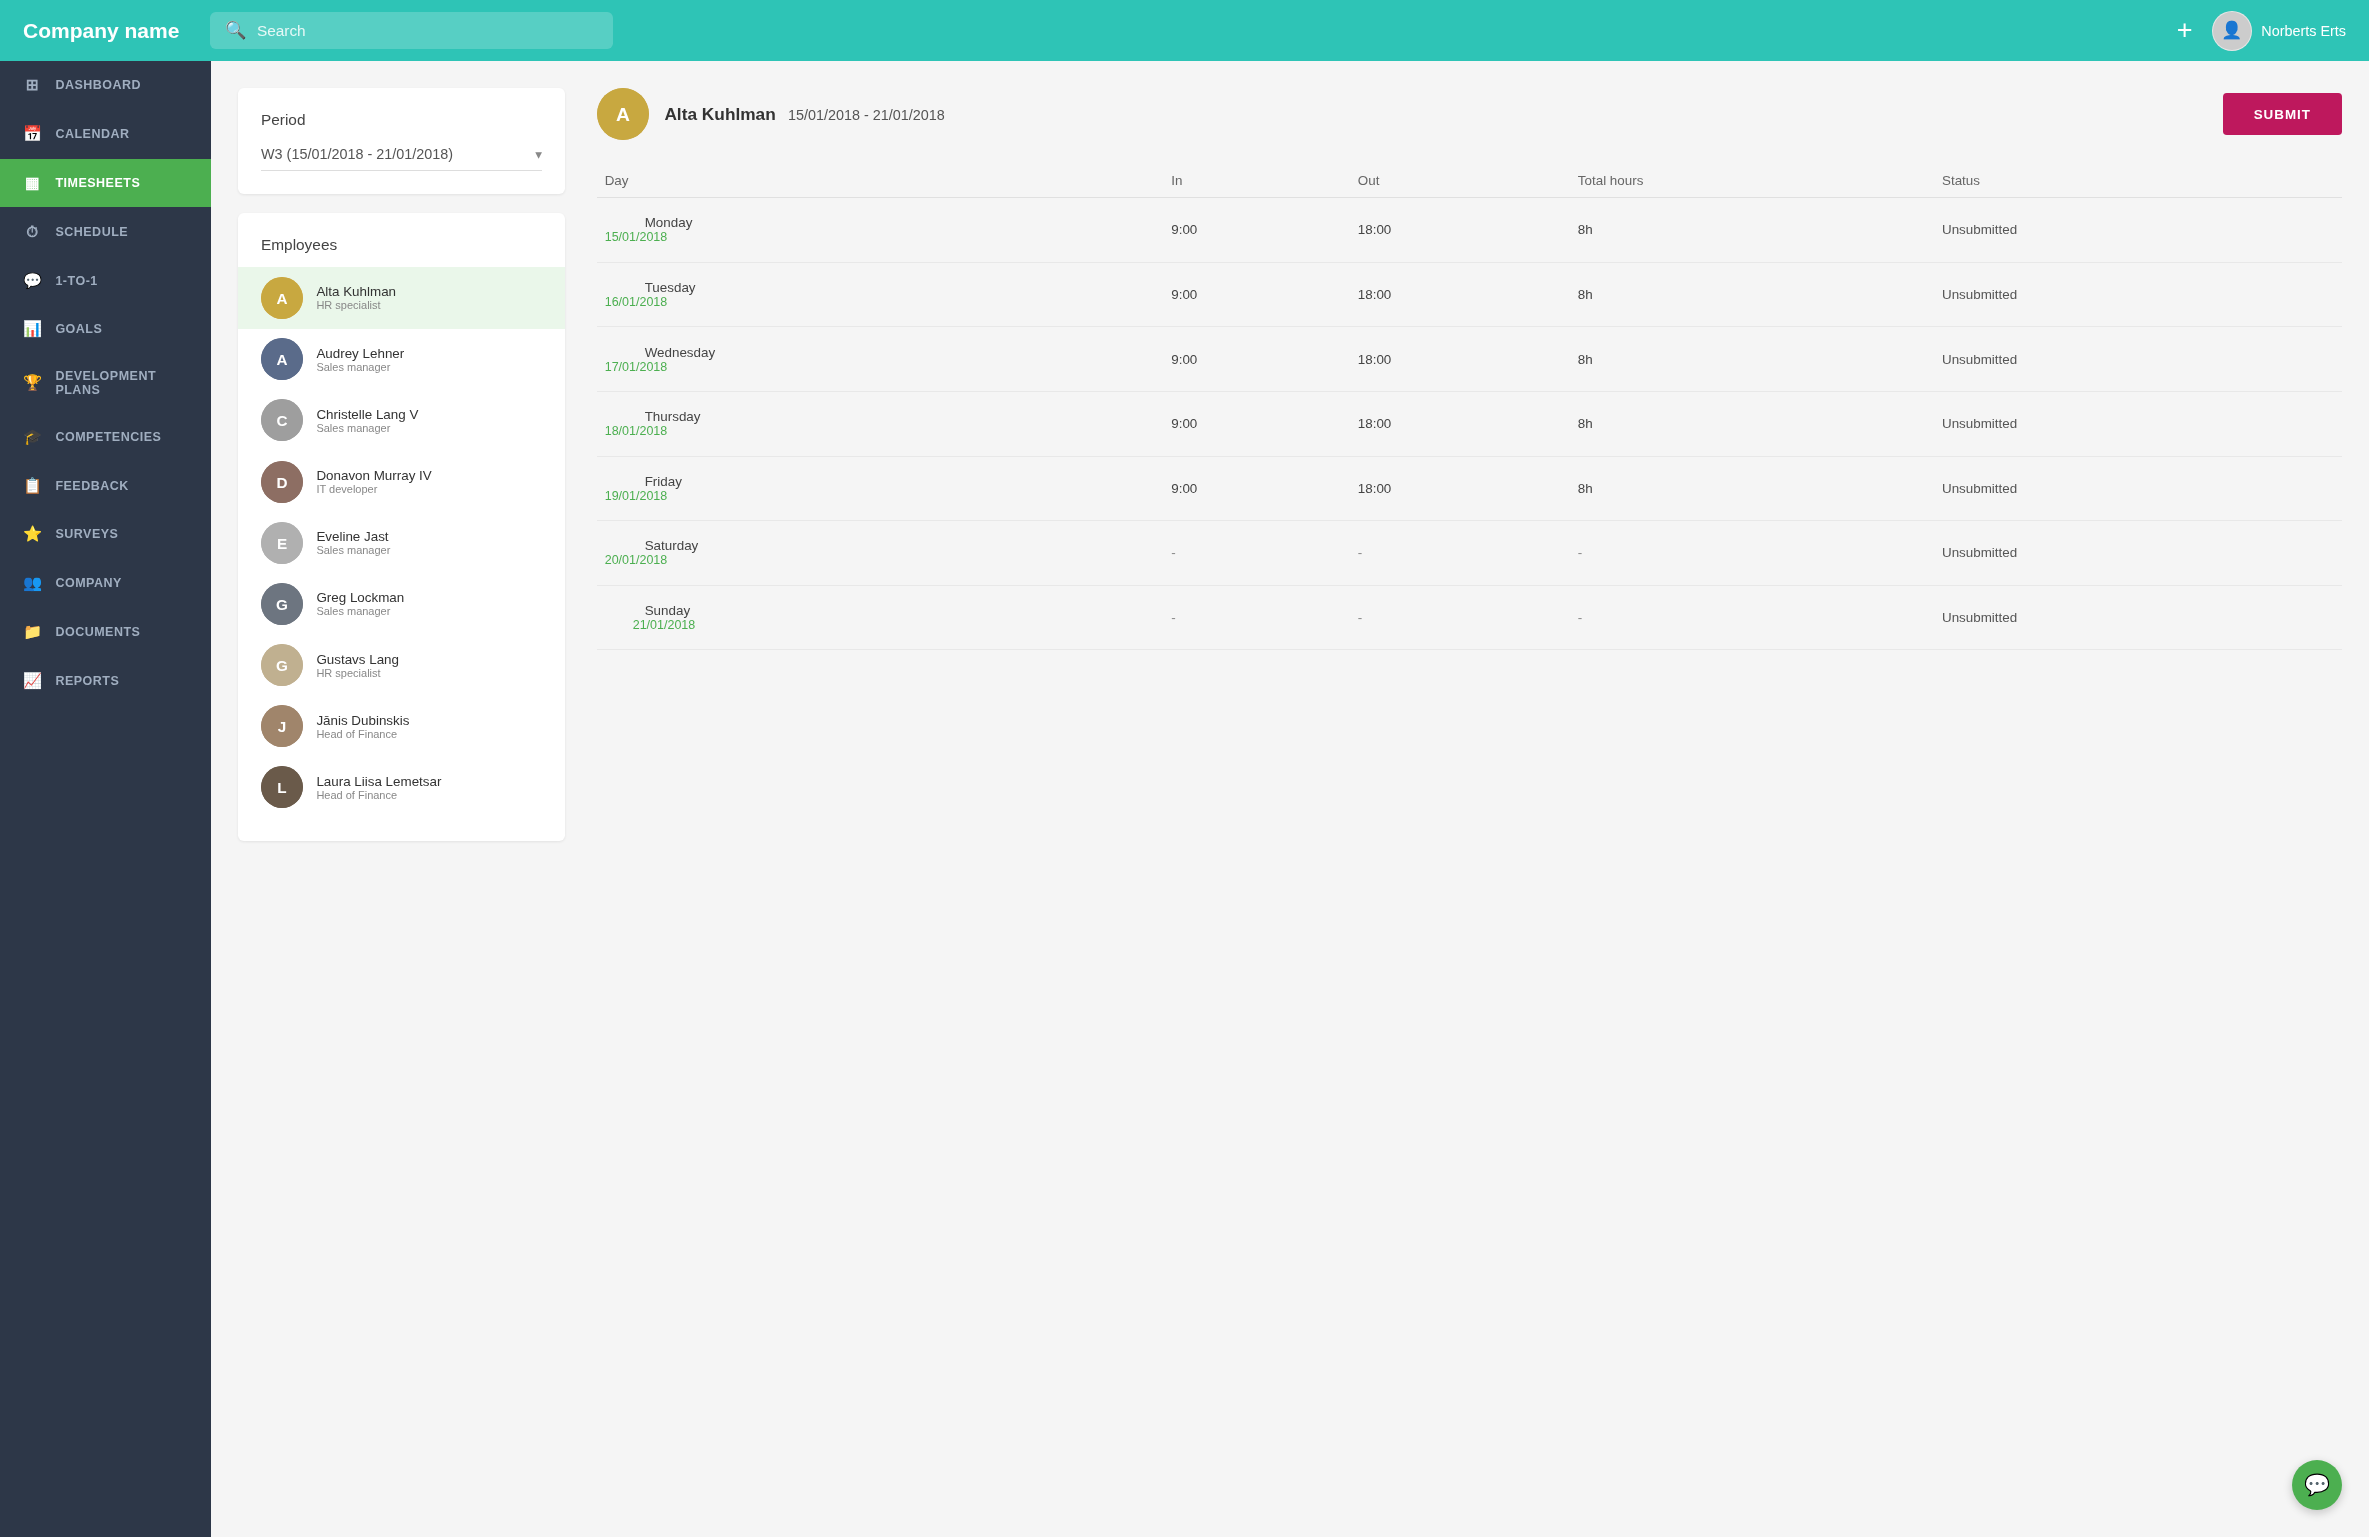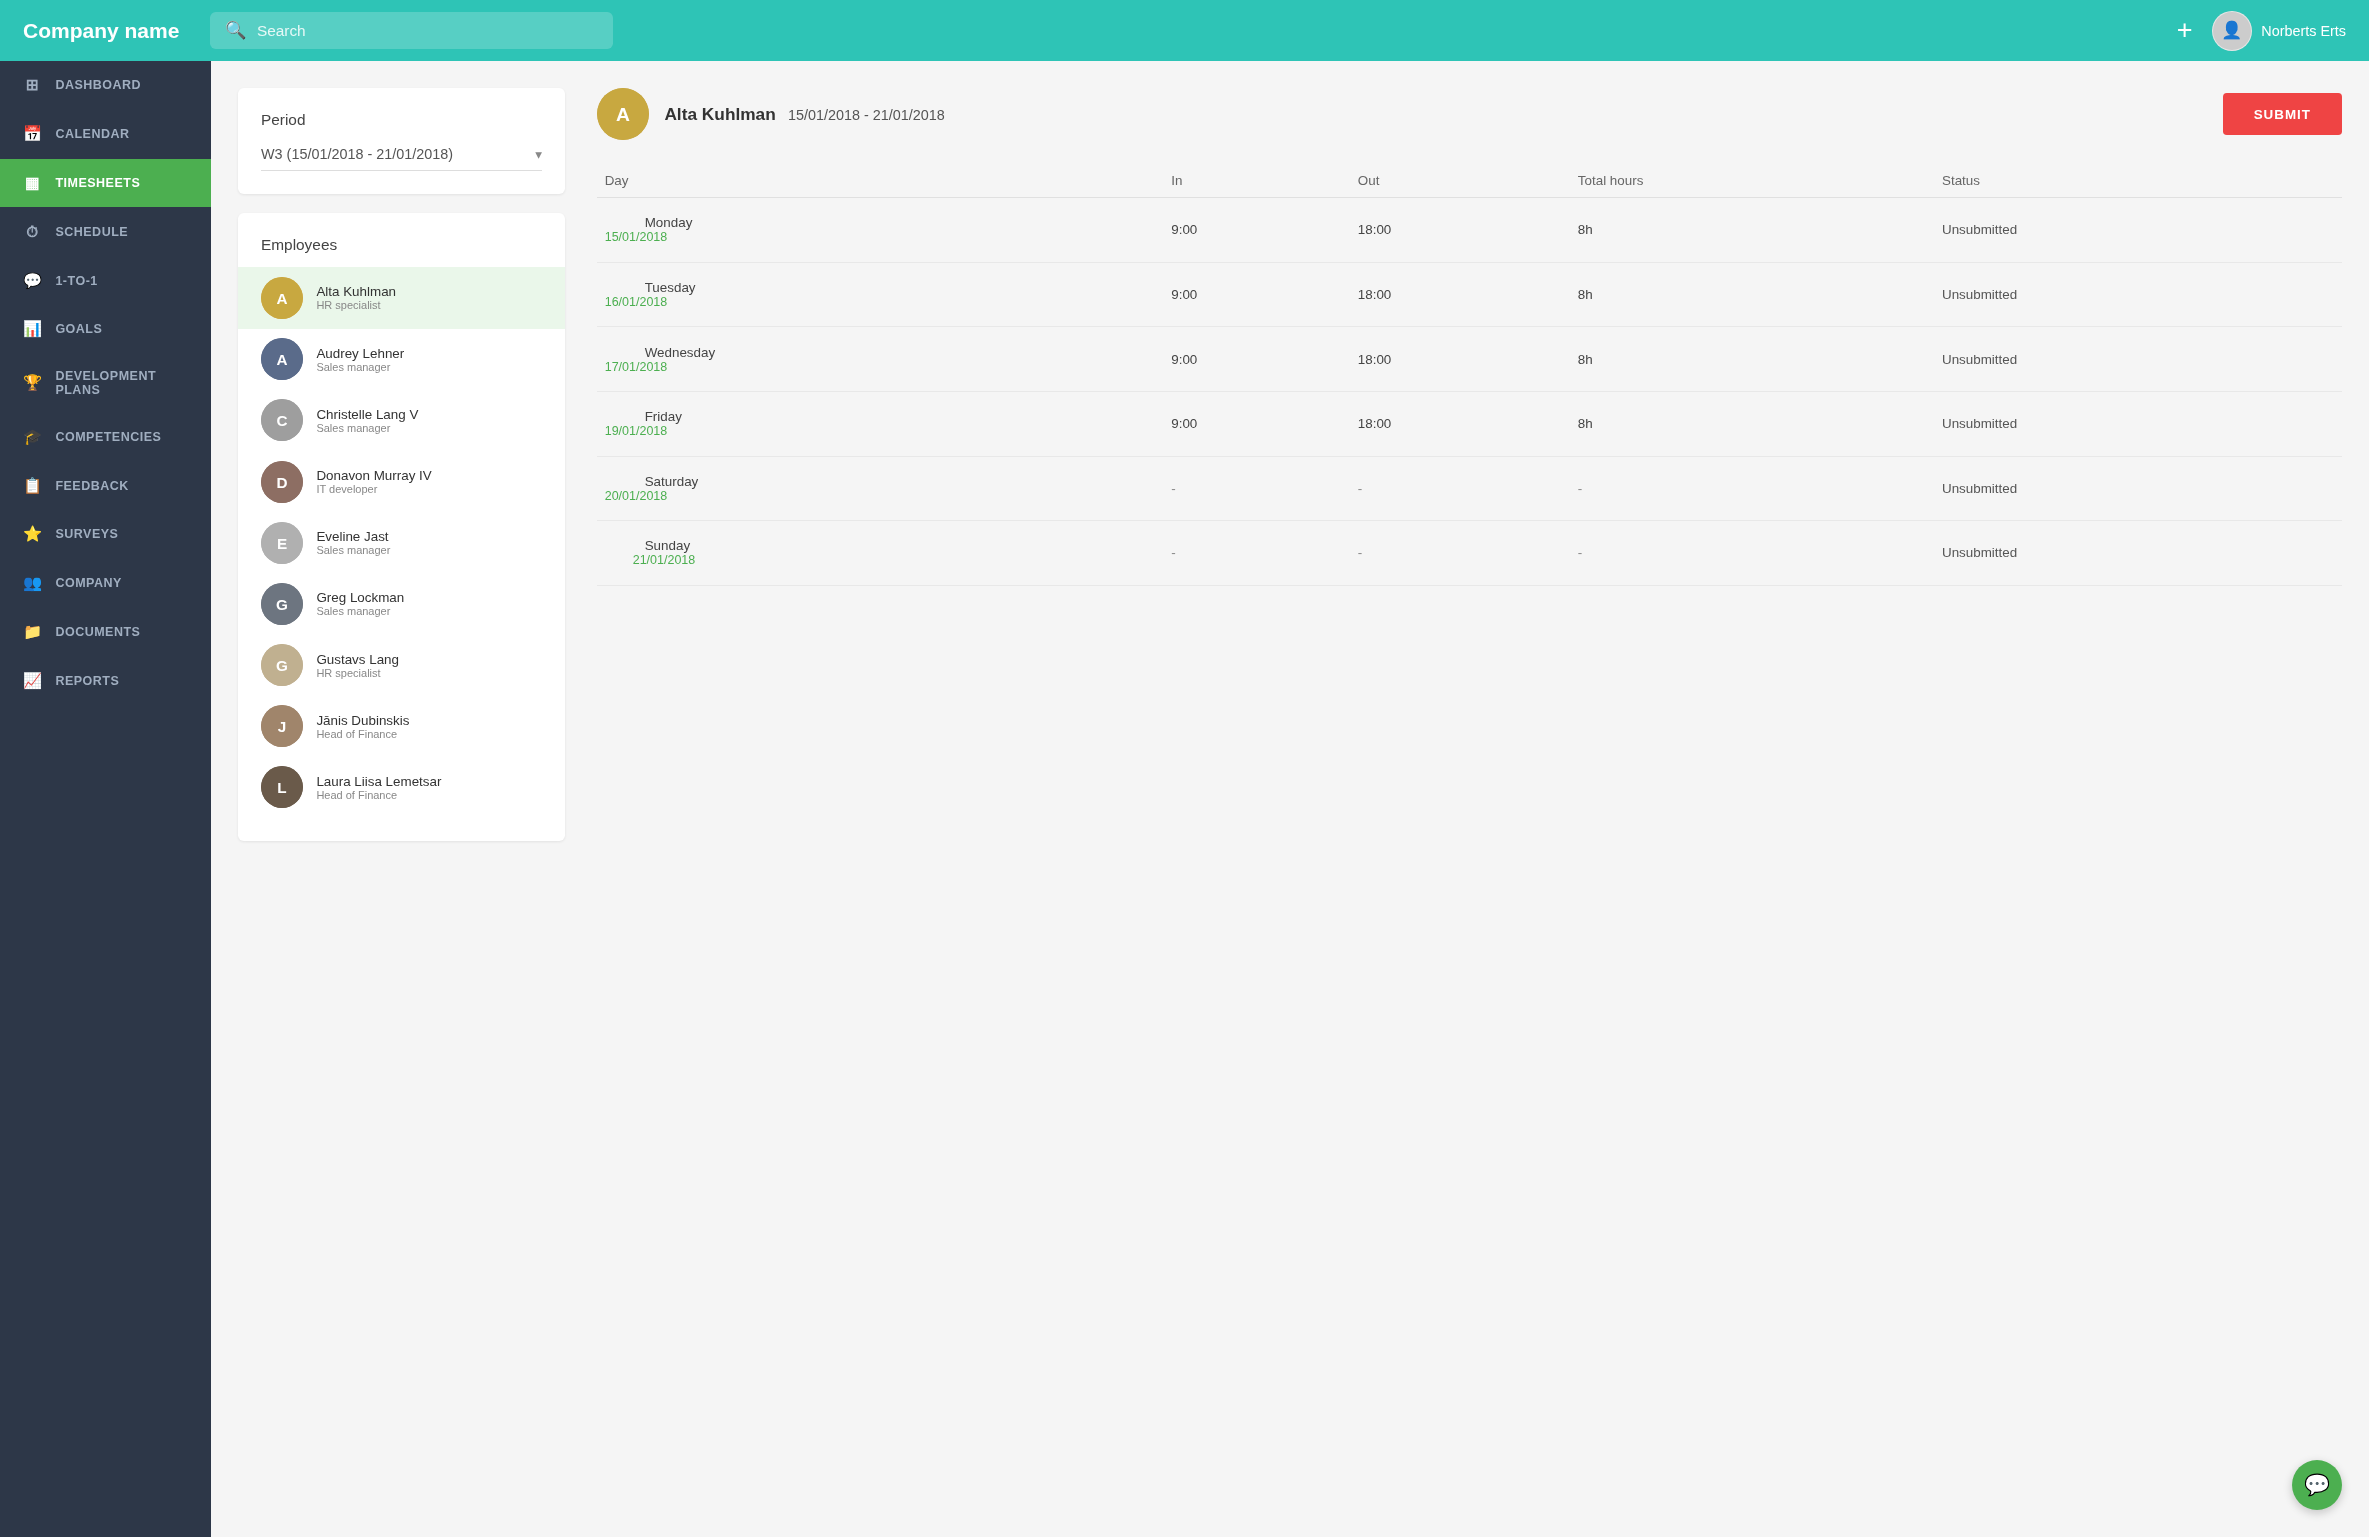--- a/index.html
+++ b/index.html
@@ -201,21 +201,21 @@
       overflow: hidden;
       flex-shrink: 0;
       display: flex; align-items: center; justify-content: center;
       font-size: 23px;
       font-weight: 600;
     }
     .ts-name { font-size: 17.3px; color: #333; font-weight: 600; }
     .ts-period { font-size: 14.4px; color: #555; margin-left: 7.7px; }
     .submit-btn {
       margin-left: auto;
-      background: #ef4444;
+      background: #be185d;
       color: white;
       border: none;
       border-radius: 3.8px;
       padding: 13.4px 31px;
       font-size: 13.4px;
       font-weight: 700;
       letter-spacing: 1px;
       cursor: pointer;
       text-transform: uppercase;
     }
@@ -536,30 +536,40 @@
       <div class="day-name">Wednesday</div>
       <div class="day-date" style="color:#4caf50;">17/01/2018</div>
     </td>
     <td class="">9:00</td>
     <td class="">18:00</td>
     <td class="">8h</td>
     <td class="status">Unsubmitted</td>
   </tr>
             <tr>
     <td>
-      <div class="day-name">Friday</div>
-      <div class="day-date" style="color:#4caf50;">19/01/2018</div>
+      <div class="day-name">Thursday</div>
+      <div class="day-date" style="color:#4caf50;">18/01/2018</div>
     </td>
     <td class="">9:00</td>
     <td class="">18:00</td>
     <td class="">8h</td>
     <td class="status">Unsubmitted</td>
   </tr>
             <tr>
     <td>
+      <div class="day-name">Friday</div>
+      <div class="day-date" style="color:#4caf50;">19/01/2018</div>
+    </td>
+    <td class="">9:00</td>
+    <td class="">18:00</td>
+    <td class="">8h</td>
+    <td class="status">Unsubmitted</td>
+  </tr>
+            <tr>
+    <td>
       <div class="day-name">Saturday</div>
       <div class="day-date" style="color:#4caf50;">20/01/2018</div>
     </td>
     <td class="dash">-</td>
     <td class="dash">-</td>
     <td class="dash">-</td>
     <td class="status">Unsubmitted</td>
   </tr>
             <tr>
     <td>

